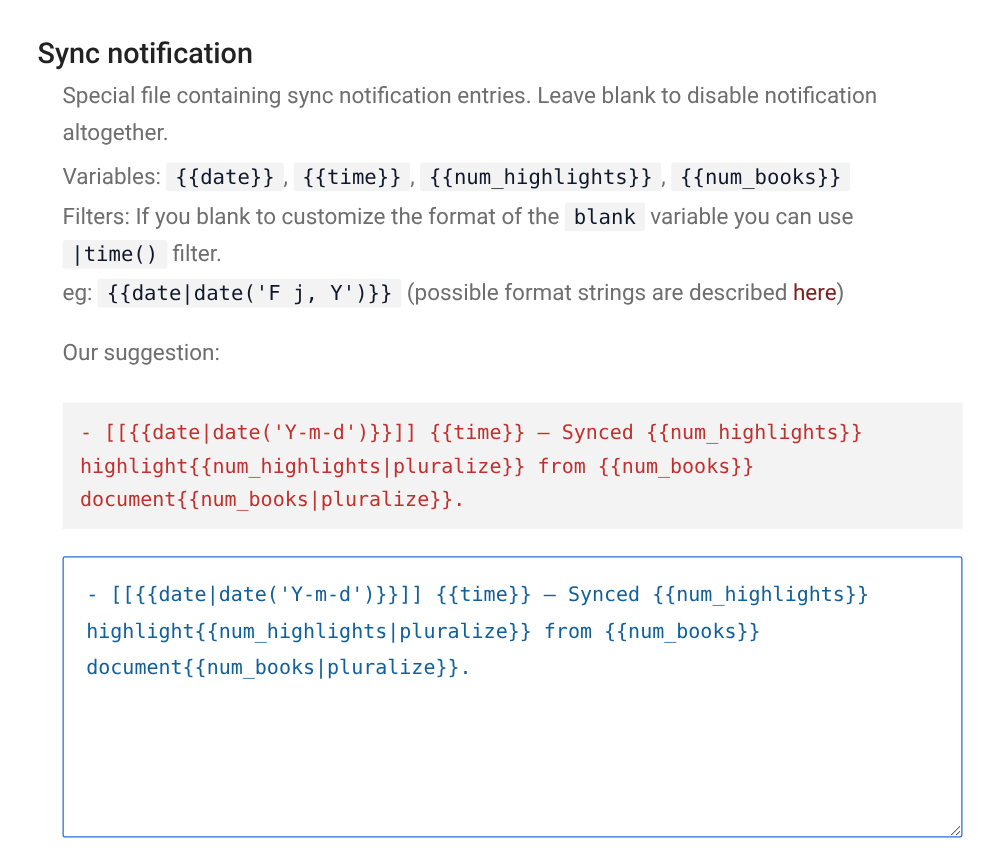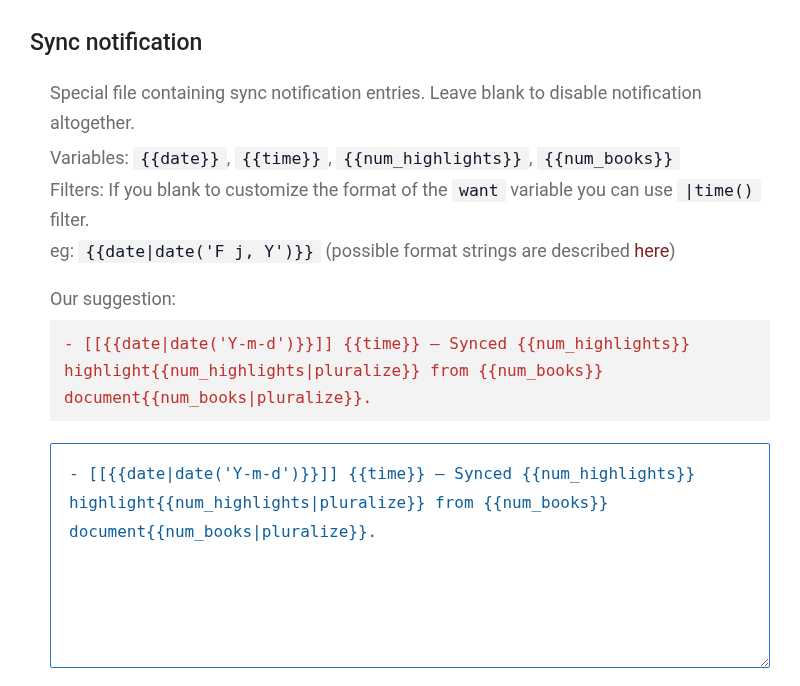--- a/index.html
+++ b/index.html
@@ -13,21 +13,21 @@
       color: #4a4a4a;
       padding: 24px 30px;
       width: 800px;
       font-size: 18px;
       line-height: 1.65;
     }
     .section-header {
       display: flex;
       align-items: baseline;
       gap: 10px;
-      margin-bottom: 16px;
+      margin-bottom: 0;
     }
     .section-title {
       font-size: 23px;
       font-weight: 500;
       color: #222222;
     }
     .doc-link-wrapper {
       font-size: 19px;
       color: #222222;
     }
@@ -52,21 +52,21 @@
       color: #0f172a;
       padding: 2px 7px;
       border-radius: 2px;
     }
     .link-inline {
       color: #7f1d1d;
       text-decoration: none;
     }
     .suggestion-label {
       margin-top: 18px;
-      margin-bottom: 6px;
+      margin-bottom: 24px;
     }
     .suggestion-block {
       font-family: ui-monospace, SFMono-Regular, "SF Mono", Menlo, Consolas, monospace;
       font-size: 16px;
       line-height: 1.7;
       background: #f3f3f3;
       color: #c0302d;
       padding: 10px 14px;
       white-space: pre-wrap;
       word-wrap: break-word;
@@ -98,21 +98,21 @@
 
   <div class="line">
     <span>Variables:</span>
     <code class="var">{{date}}</code><span>, </span>
     <code class="var">{{time}}</code><span>, </span>
     <code class="var">{{num_highlights}}</code><span>, </span>
     <code class="var">{{num_books}}</code>
   </div>
 
   <div class="line">
-    <span>Filters: If you blank to customize the format of the </span><code class="var">want</code><span> variable you can use </span><code class="var">|time()</code><span> filter.</span>
+    <span>Filters: If you blank to customize the format of the </span><code class="var">blank</code><span> variable you can use </span><code class="var">|time()</code><span> filter.</span>
   </div>
 
   <div class="line">
     <span>eg: </span><code class="var">{{date|date('F j, Y')}}</code><span> (possible format strings are described </span><a href="#" class="link-inline">here</a><span>)</span>
   </div>
 
   <div class="suggestion-label">Our suggestion:</div>
   <div class="suggestion-block">- [[{{date|date('Y-m-d')}}]] {{time}} — Synced {{num_highlights}} highlight{{num_highlights|pluralize}} from {{num_books}} document{{num_books|pluralize}}.</div>
 
   <textarea class="editor" style="">- [[{{date|date('Y-m-d')}}]] {{time}} — Synced {{num_highlights}} highlight{{num_highlights|pluralize}} from {{num_books}} document{{num_books|pluralize}}.</textarea>

